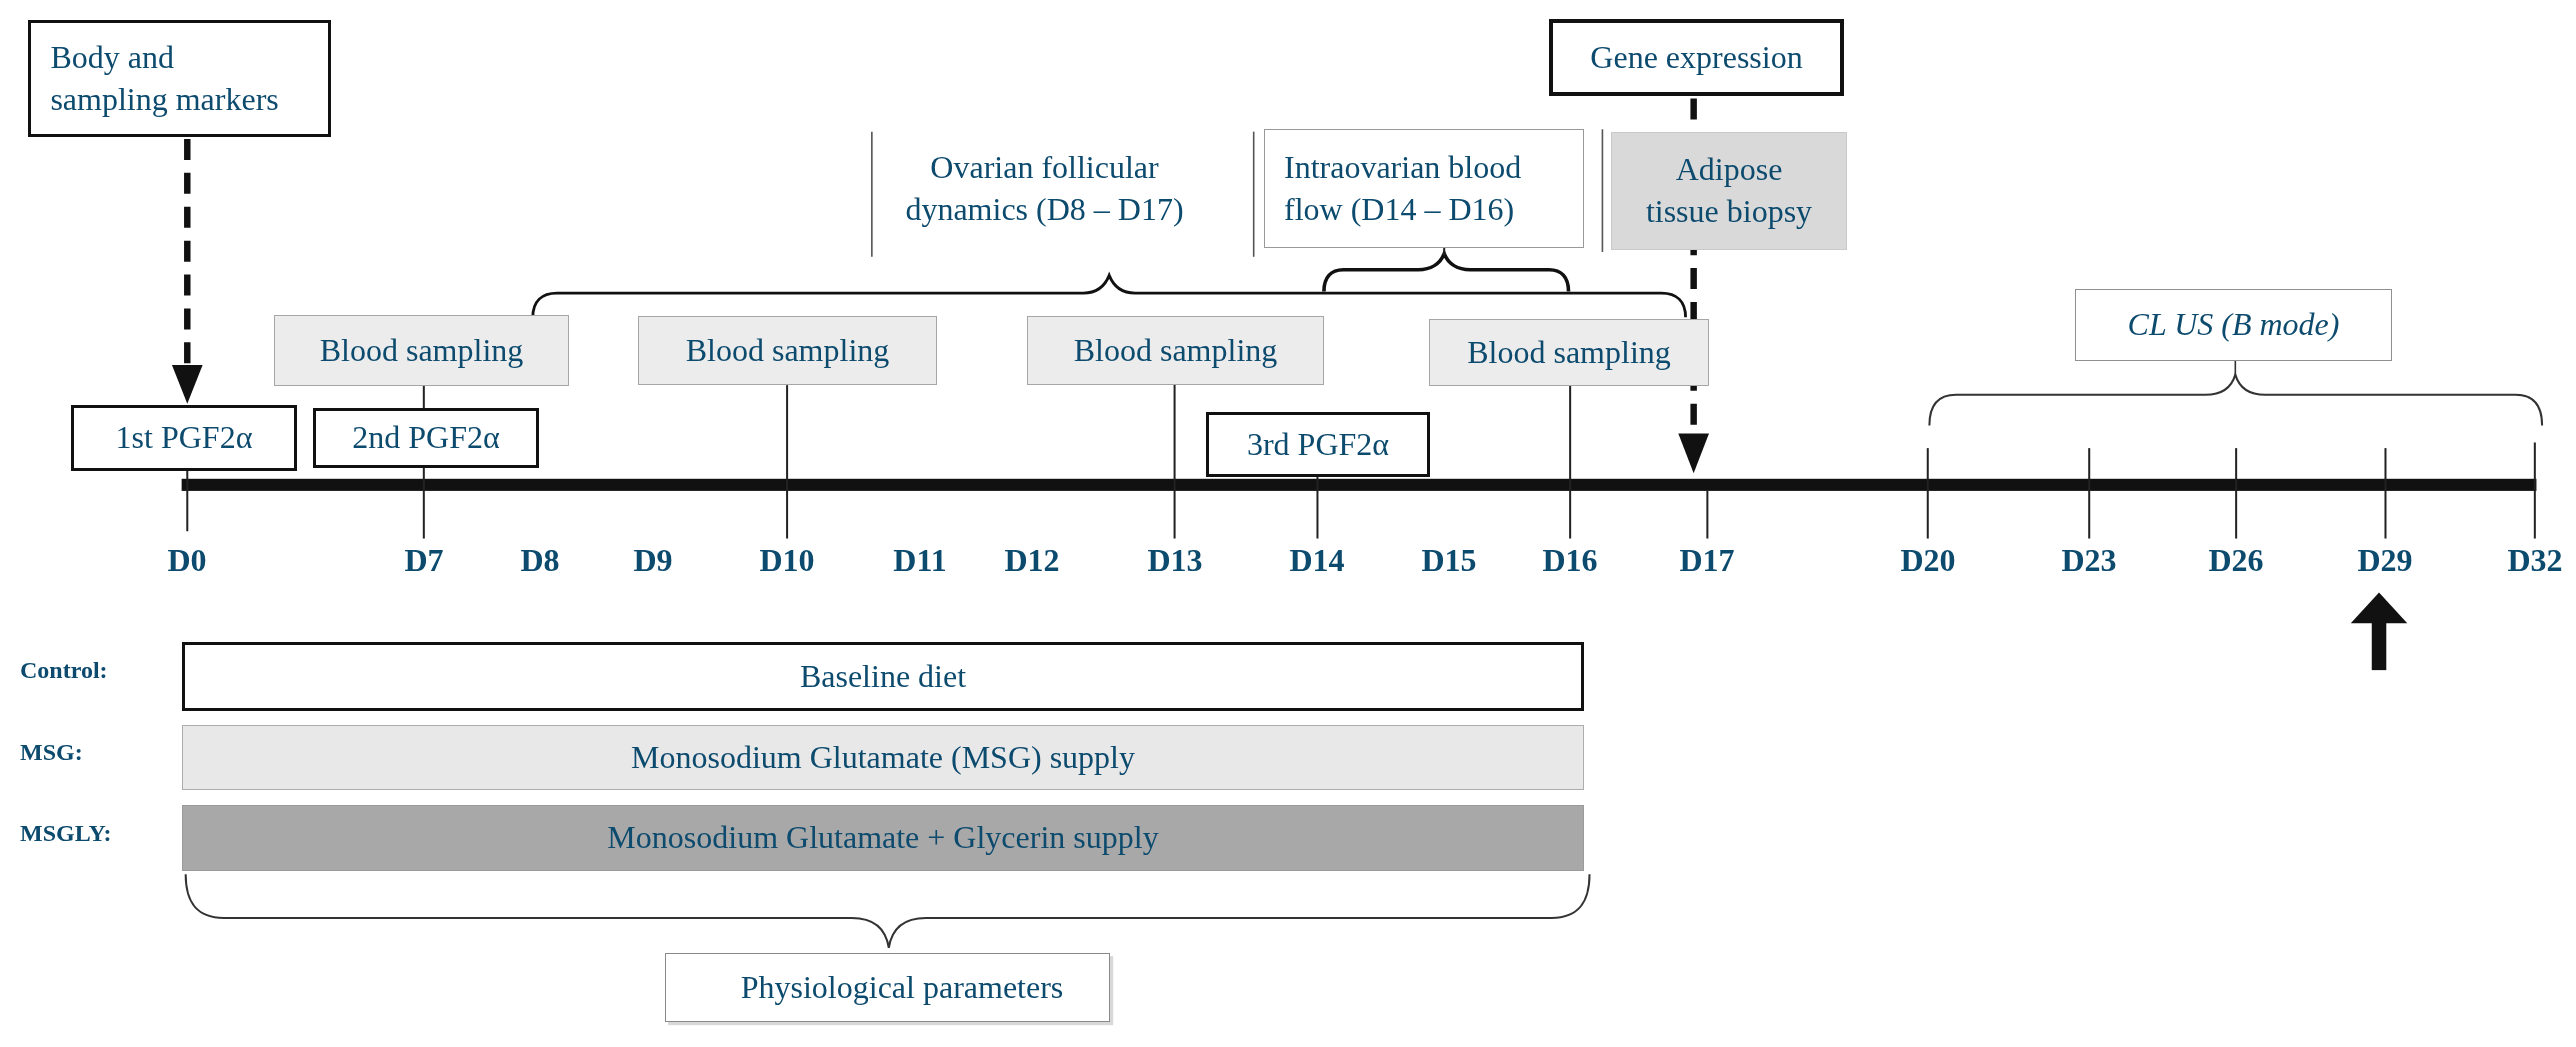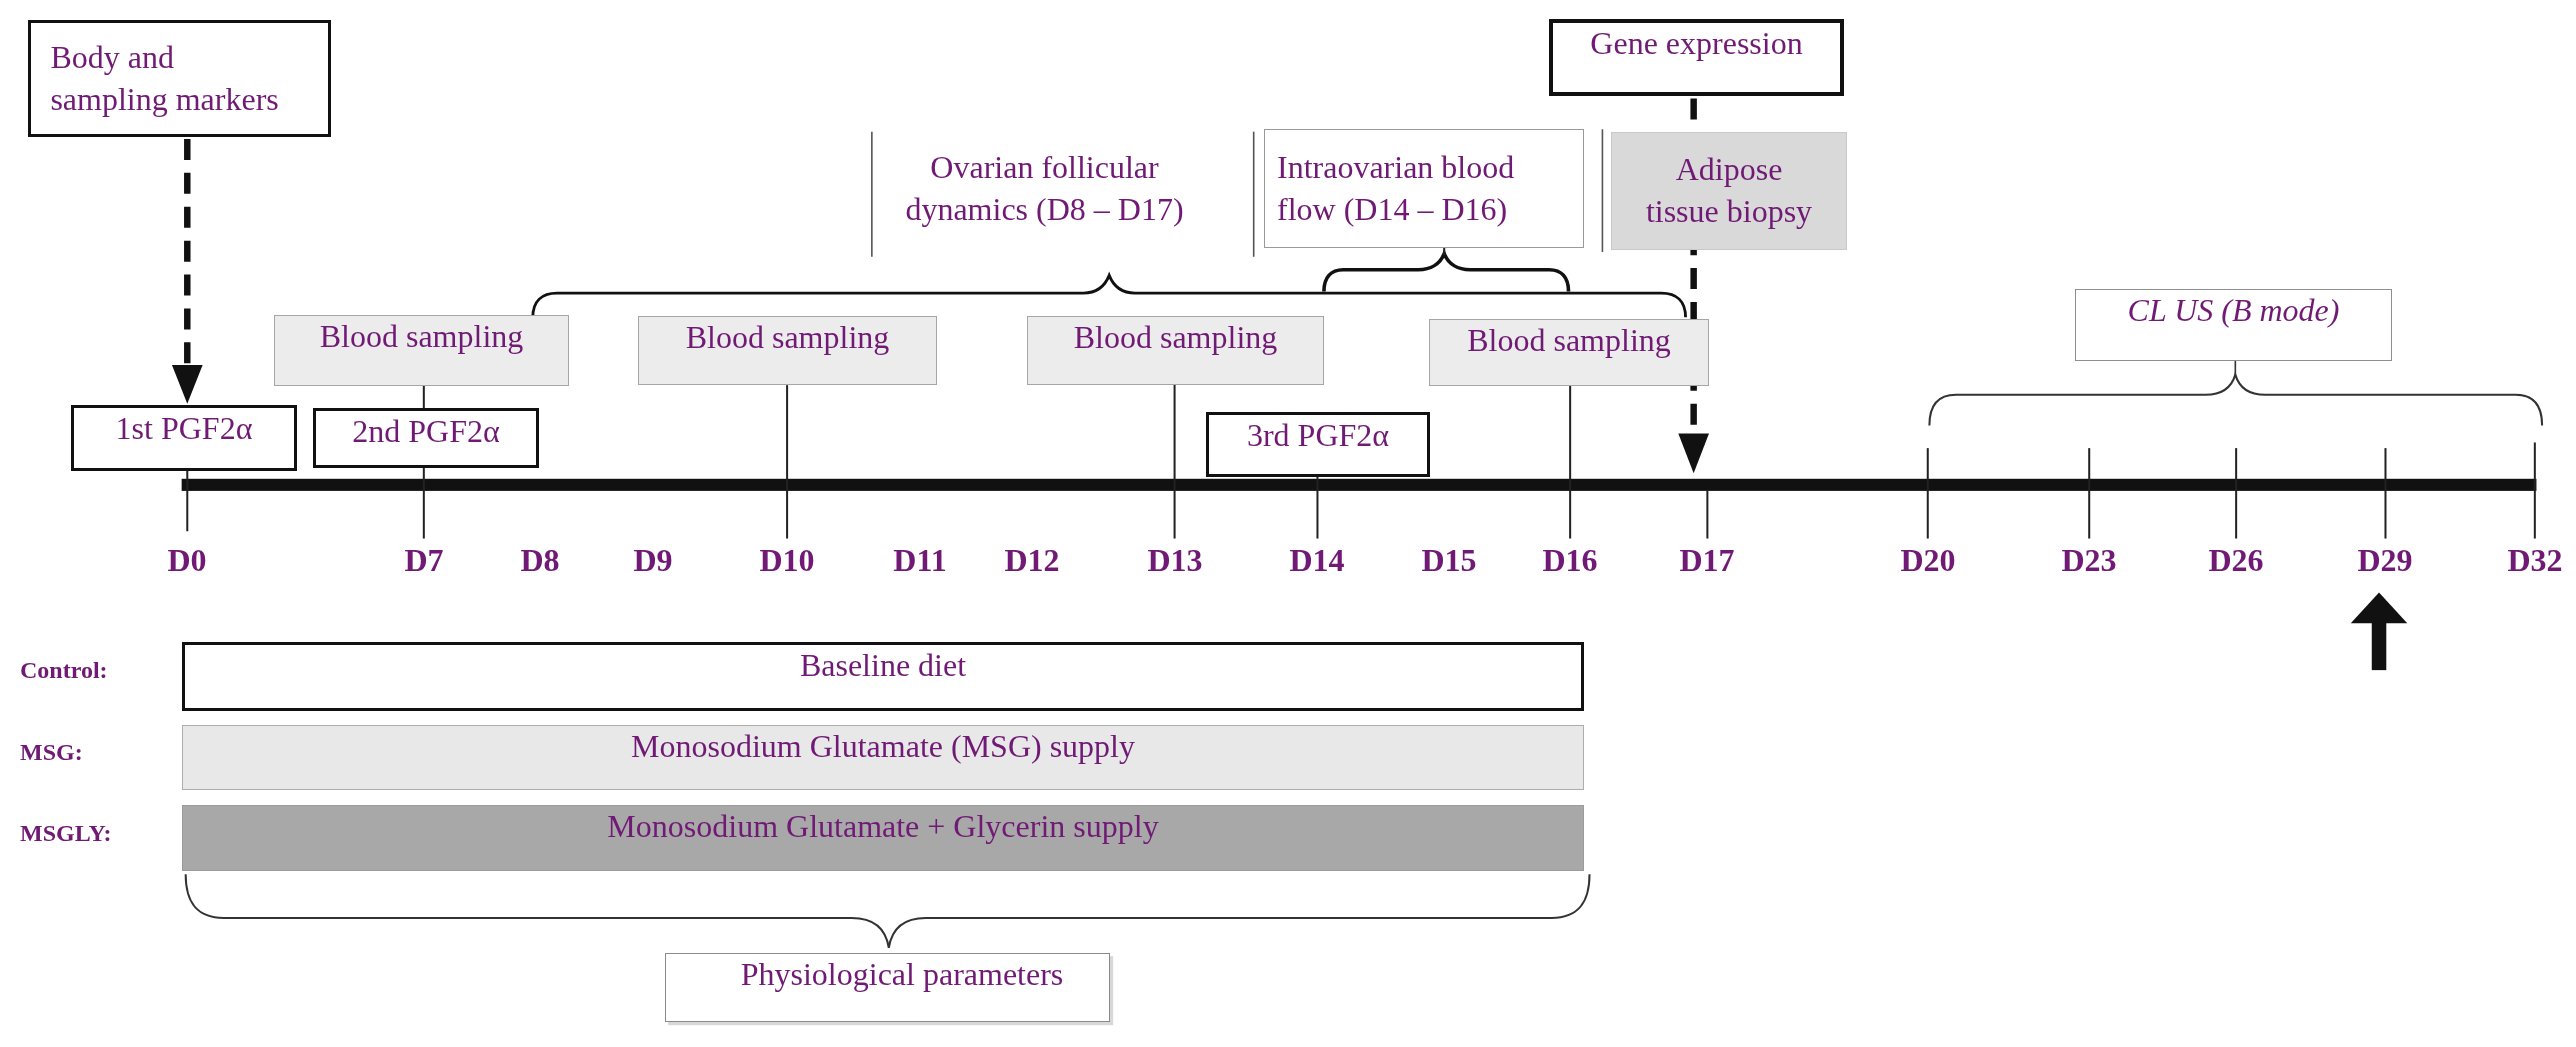--- a/index.html
+++ b/index.html
@@ -1,25 +1,25 @@
 <!DOCTYPE html>
 <html style="font-size:13px"><head>
 <meta charset="utf-8">
 <style>
   html,body{margin:0;padding:0;background:#ffffff;}
   #canvas{
     position:relative;
     width:2576px;height:1048px;
     background:#ffffff;
     font-family:"Liberation Serif","DejaVu Serif",serif;
-    color:#701a75;
+    color:#0c4a6e;
     overflow:hidden;
   }
   .abs{position:absolute;box-sizing:border-box;}
-  .ctr{display:flex;justify-content:center;text-align:center;}
+  .ctr{display:flex;align-items:center;justify-content:center;text-align:center;}
   .col{display:flex;flex-direction:column;justify-content:center;}
   .box-black{background:#ffffff;border:3.2px solid #111111;}
   .box-gray{background:#ececec;border:1.6px solid #a6a6a6;}
   .txt{font-size:32px;line-height:1.3;white-space:nowrap;}
   .day{
     position:absolute;top:542px;transform:translateX(-50%);
     font-size:32px;font-weight:bold;white-space:nowrap;
   }
   .rowlab{position:absolute;left:20px;font-size:24px;font-weight:bold;white-space:nowrap;}
   svg{display:block;}
@@ -95,21 +95,21 @@
 
   <div class="abs ctr layer2" style="left:1549px;top:19.4px;width:295px;height:77px;background:#ffffff;border:4px solid #111111;">
     <span class="txt">Gene expression</span>
   </div>
 
   <div class="abs col ctr layer2" style="left:903px;top:136px;width:283px;height:105px;">
     <div class="txt">Ovarian follicular</div>
     <div class="txt">dynamics (D8 – D17)</div>
   </div>
 
-  <div class="abs col layer2" style="left:1264px;top:129px;width:320px;height:119px;background:#ffffff;border:1.6px solid #999999;padding-left:12px;">
+  <div class="abs col layer2" style="left:1264px;top:129px;width:320px;height:119px;background:#ffffff;border:1.6px solid #999999;padding-left:19px;">
     <div class="txt">Intraovarian blood</div>
     <div class="txt">flow (D14 – D16)</div>
   </div>
 
   <div class="abs col ctr layer2" style="left:1611px;top:132px;width:236px;height:118px;background:#d9d9d9;border:0.8px solid #c9c9c9;">
     <div class="txt">Adipose</div>
     <div class="txt">tissue biopsy</div>
   </div>
 
   <div class="abs ctr box-gray layer2" style="left:274px;top:315px;width:295px;height:71px;">

